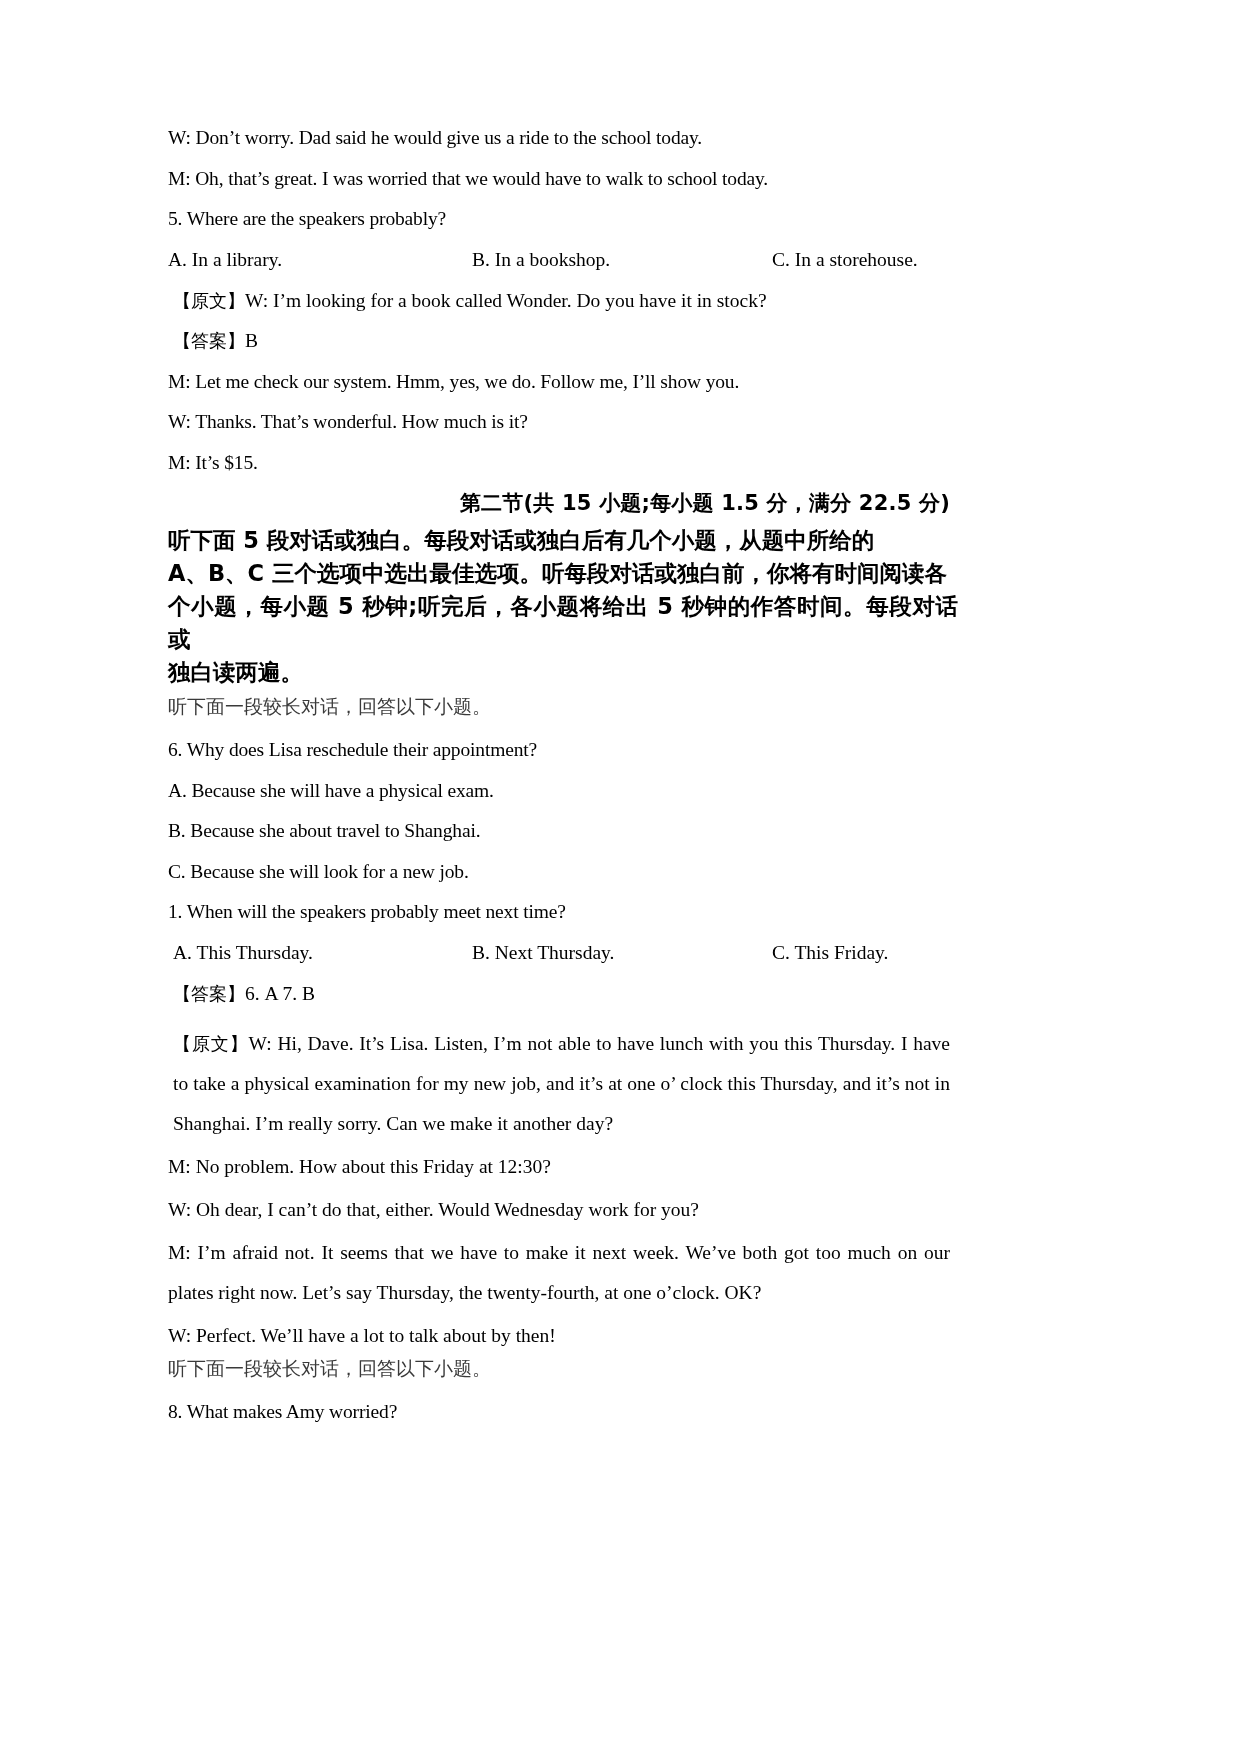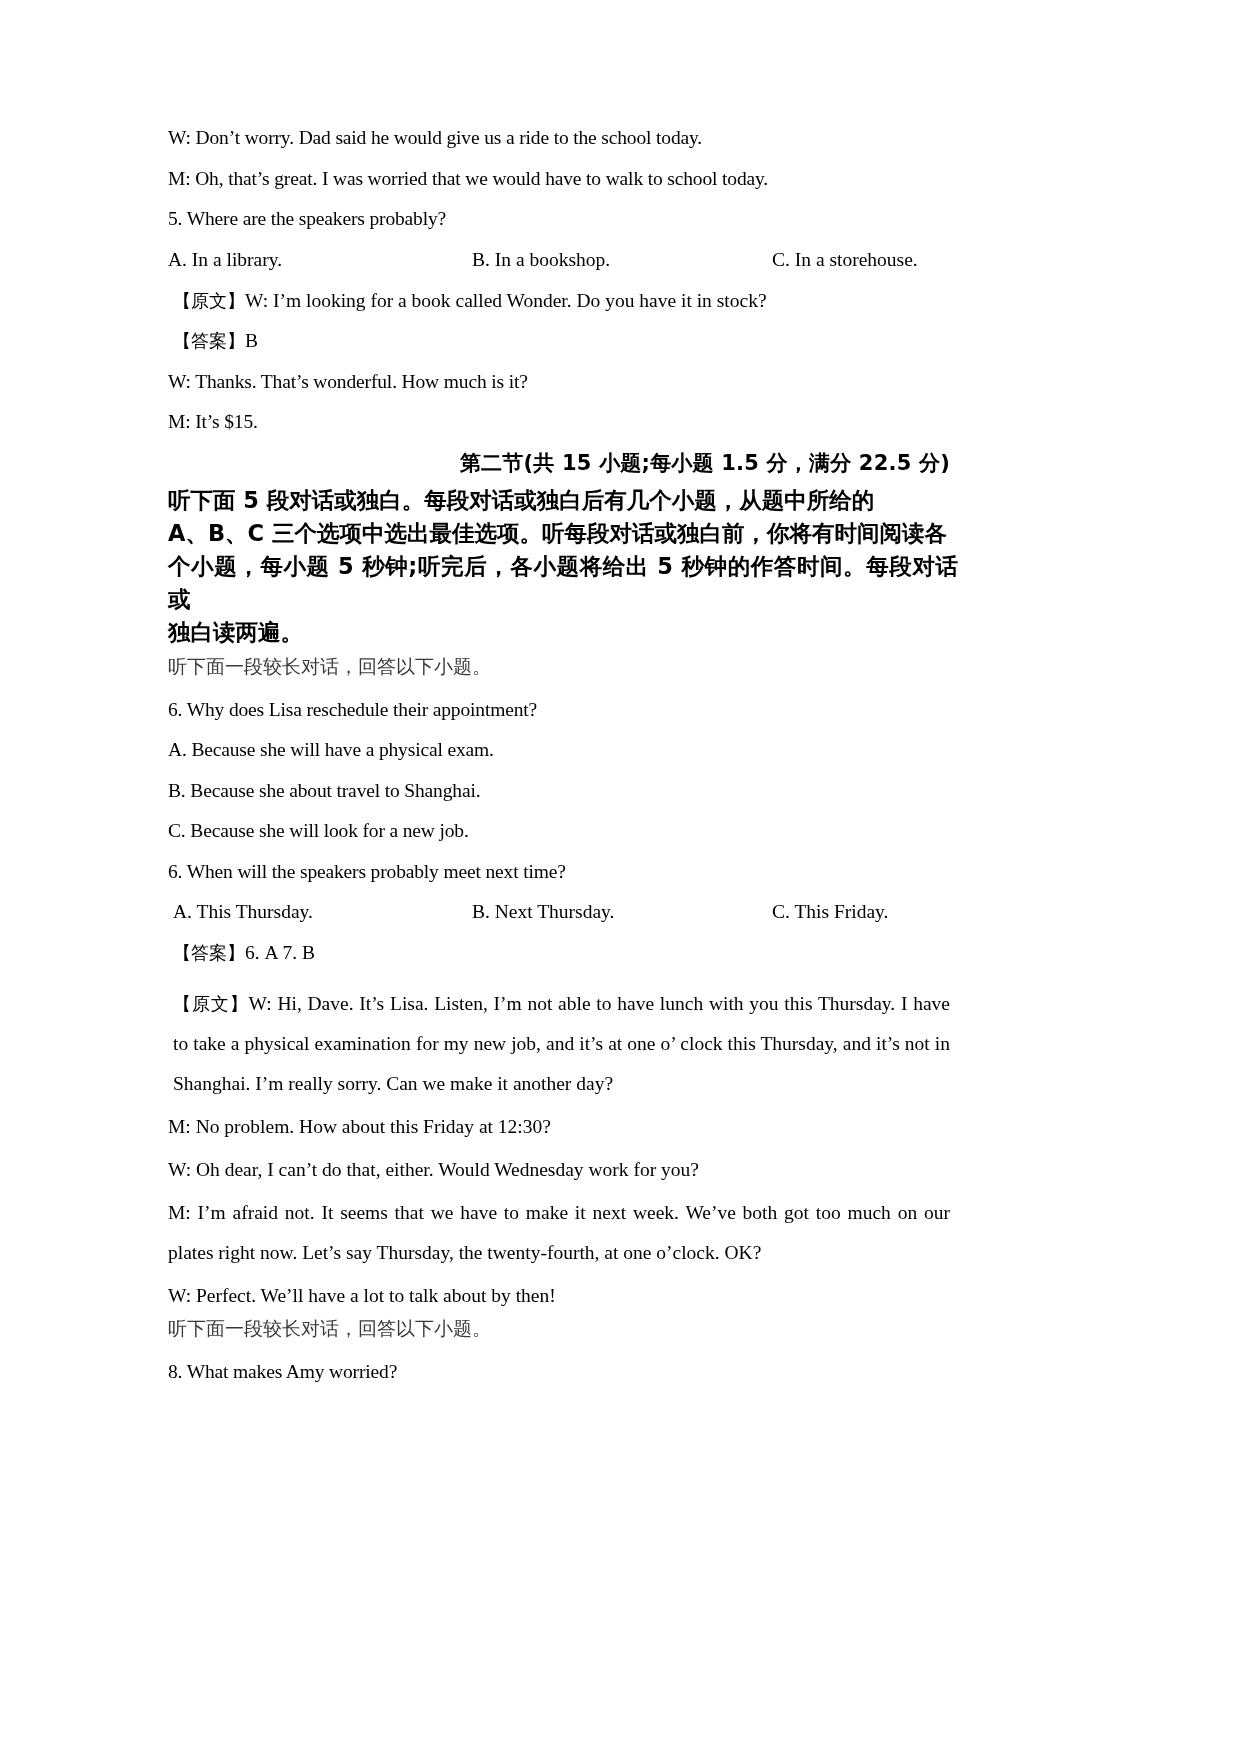--- a/index.html
+++ b/index.html
@@ -124,40 +124,41 @@
     <div class="opts">
       <span class="oa">A. In a library.</span>
       <span class="ob">B. In a bookshop.</span>
       <span class="oc">C. In a storehouse.</span>
     </div>
 
     <div class="tagline"><span class="cjk">【原文】</span><span>W: I’m looking for a book called Wonder. Do you have it in stock?</span></div>
 
     <div class="tagline"><span class="cjk">【答案】</span><span>B</span></div>
 
+    <div class="line">M: Let me check our system. Hmm, yes, we do. Follow me, I’ll show you.</div>
     <div class="line">W: Thanks. That’s wonderful. How much is it?</div>
     <div class="line">M: It’s $15.</div>
 
     <div class="bold-head">第二节(共 15 小题;每小题 1.5 分，满分 22.5 分)</div>
 
     <div class="bold-body">
       <div>听下面 5 段对话或独白。每段对话或独白后有几个小题，从题中所给的</div>
       <div>A、B、C 三个选项中选出最佳选项。听每段对话或独白前，你将有时间阅读各</div>
       <div>个小题，每小题 5 秒钟;听完后，各小题将给出 5 秒钟的作答时间。每段对话或</div>
       <div>独白读两遍。</div>
     </div>
 
     <div class="sub-cn">听下面一段较长对话，回答以下小题。</div>
 
     <div class="line">6. Why does Lisa reschedule their appointment?</div>
     <div class="line">A. Because she will have a physical exam.</div>
     <div class="line">B. Because she about travel to Shanghai.</div>
     <div class="line">C. Because she will look for a new job.</div>
 
-    <div class="line">6. When will the speakers probably meet next time?</div>
+    <div class="line">1. When will the speakers probably meet next time?</div>
 
     <div class="opts indent">
       <span class="oa">A. This Thursday.</span>
       <span class="ob">B. Next Thursday.</span>
       <span class="oc">C. This Friday.</span>
     </div>
 
     <div class="tagline"><span class="cjk">【答案】</span><span>6. A    7. B</span></div>
 
     <div class="para"><span class="cjk">【原文】</span><span>W: Hi, Dave. It’s Lisa. Listen, I’m not able to have lunch with you this Thursday. I have to take a physical examination for my new job, and it’s at one o’ clock this Thursday, and it’s not in Shanghai. I’m really sorry. Can we make it another day?</span></div>

